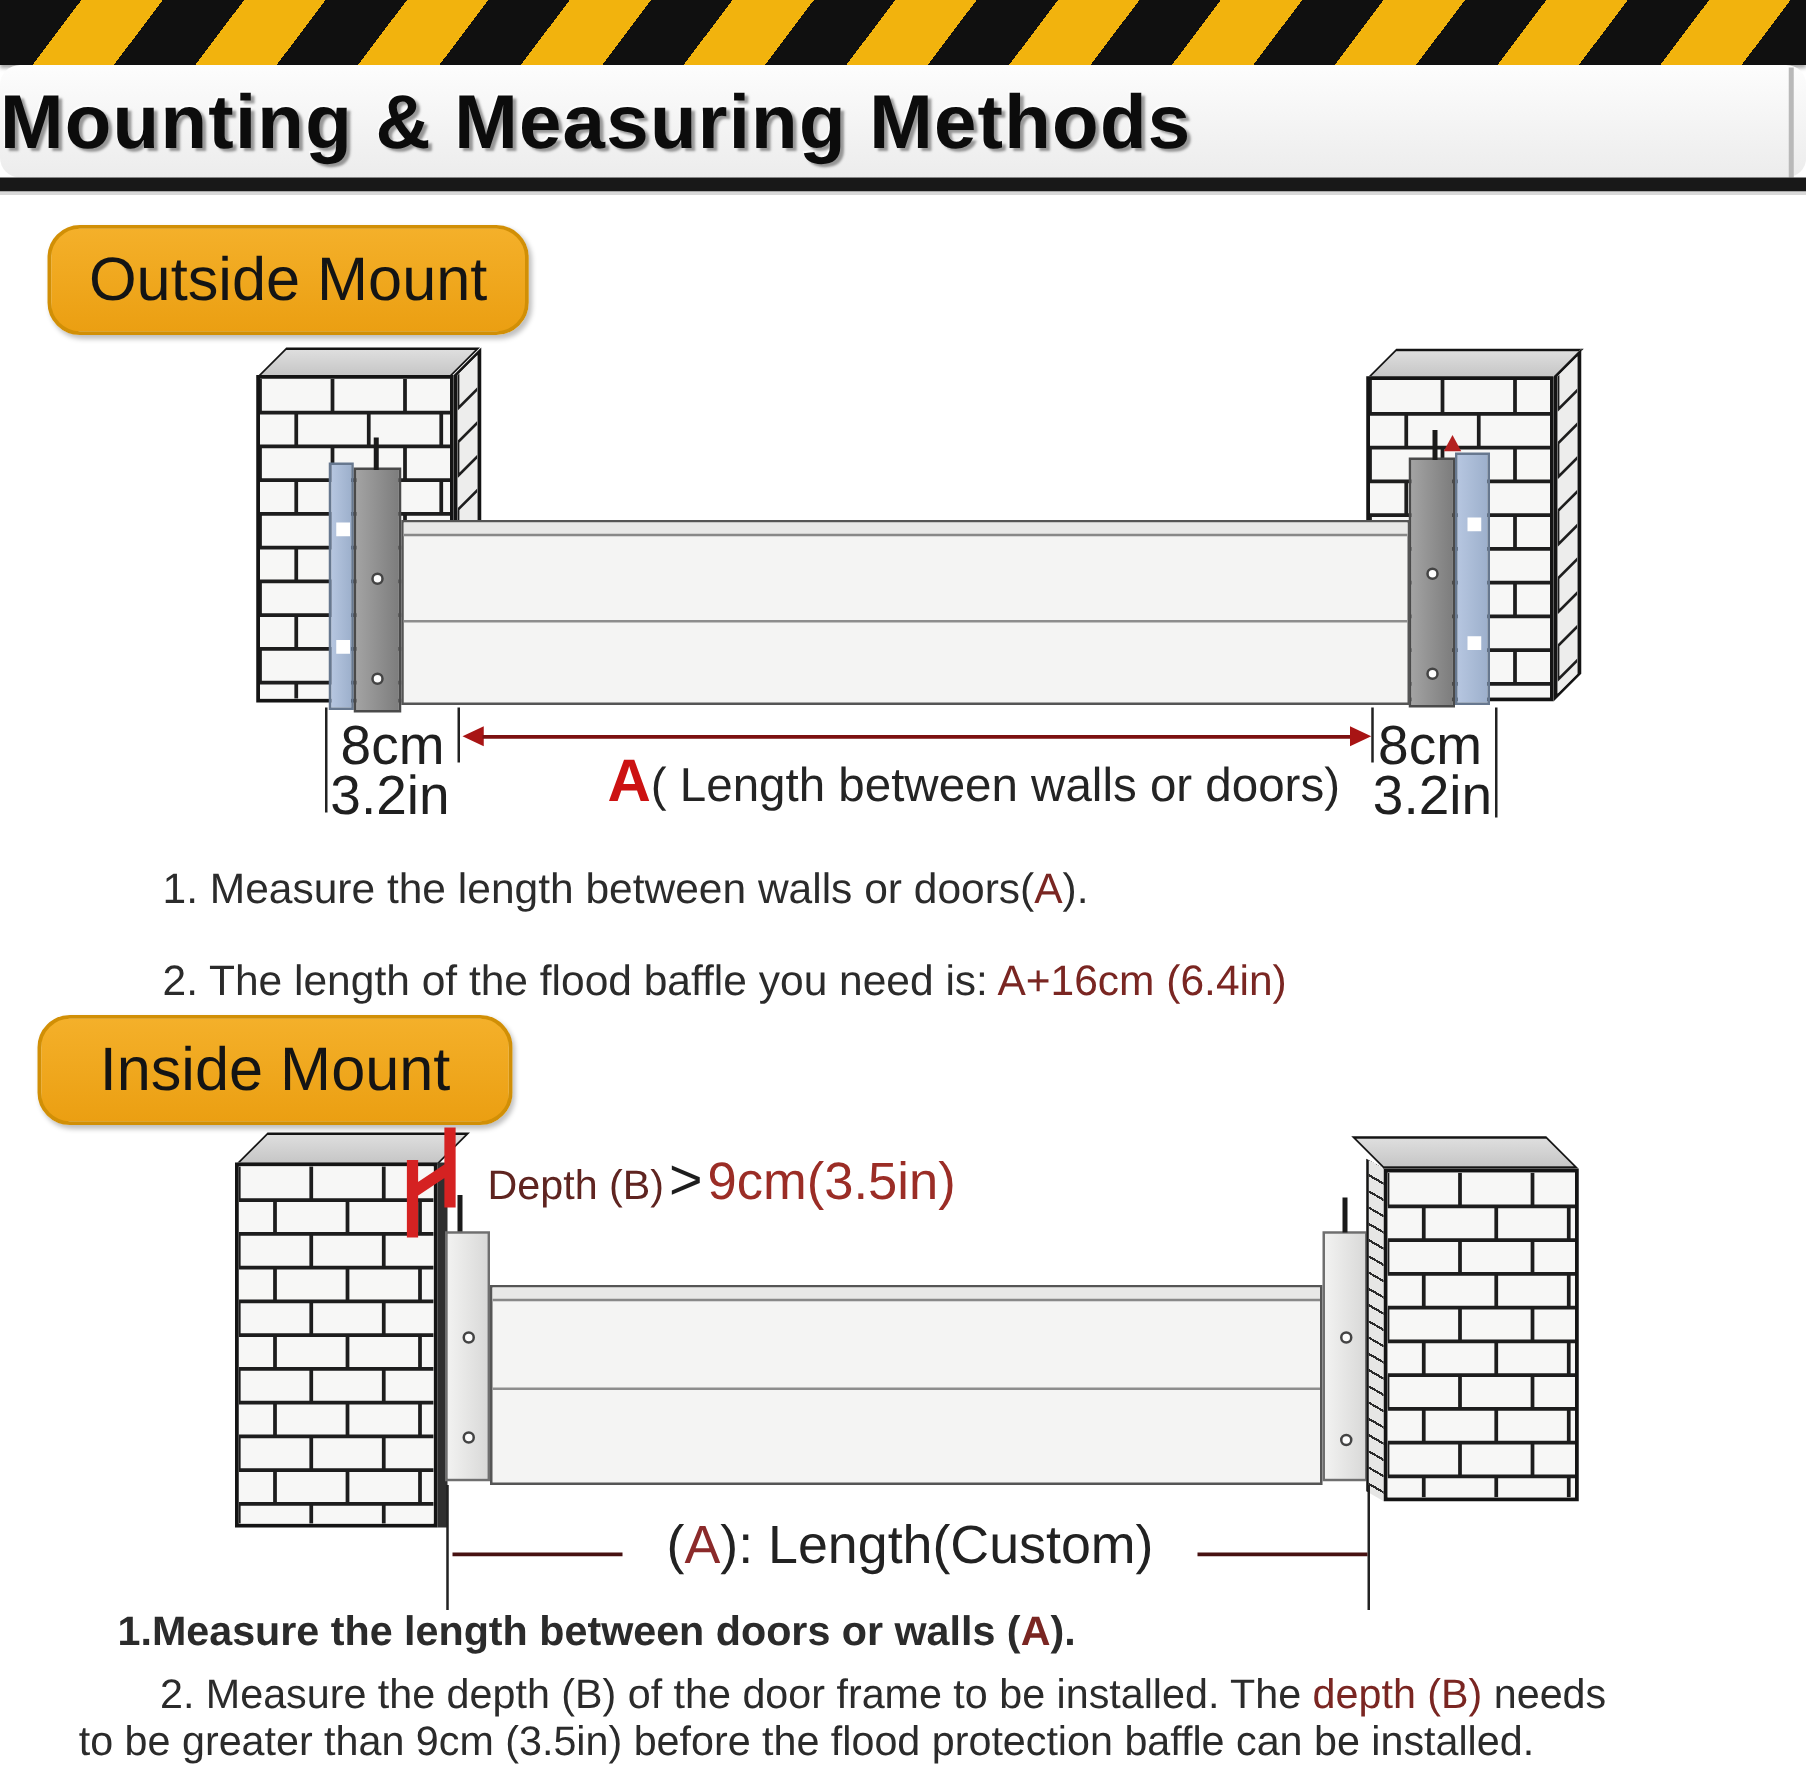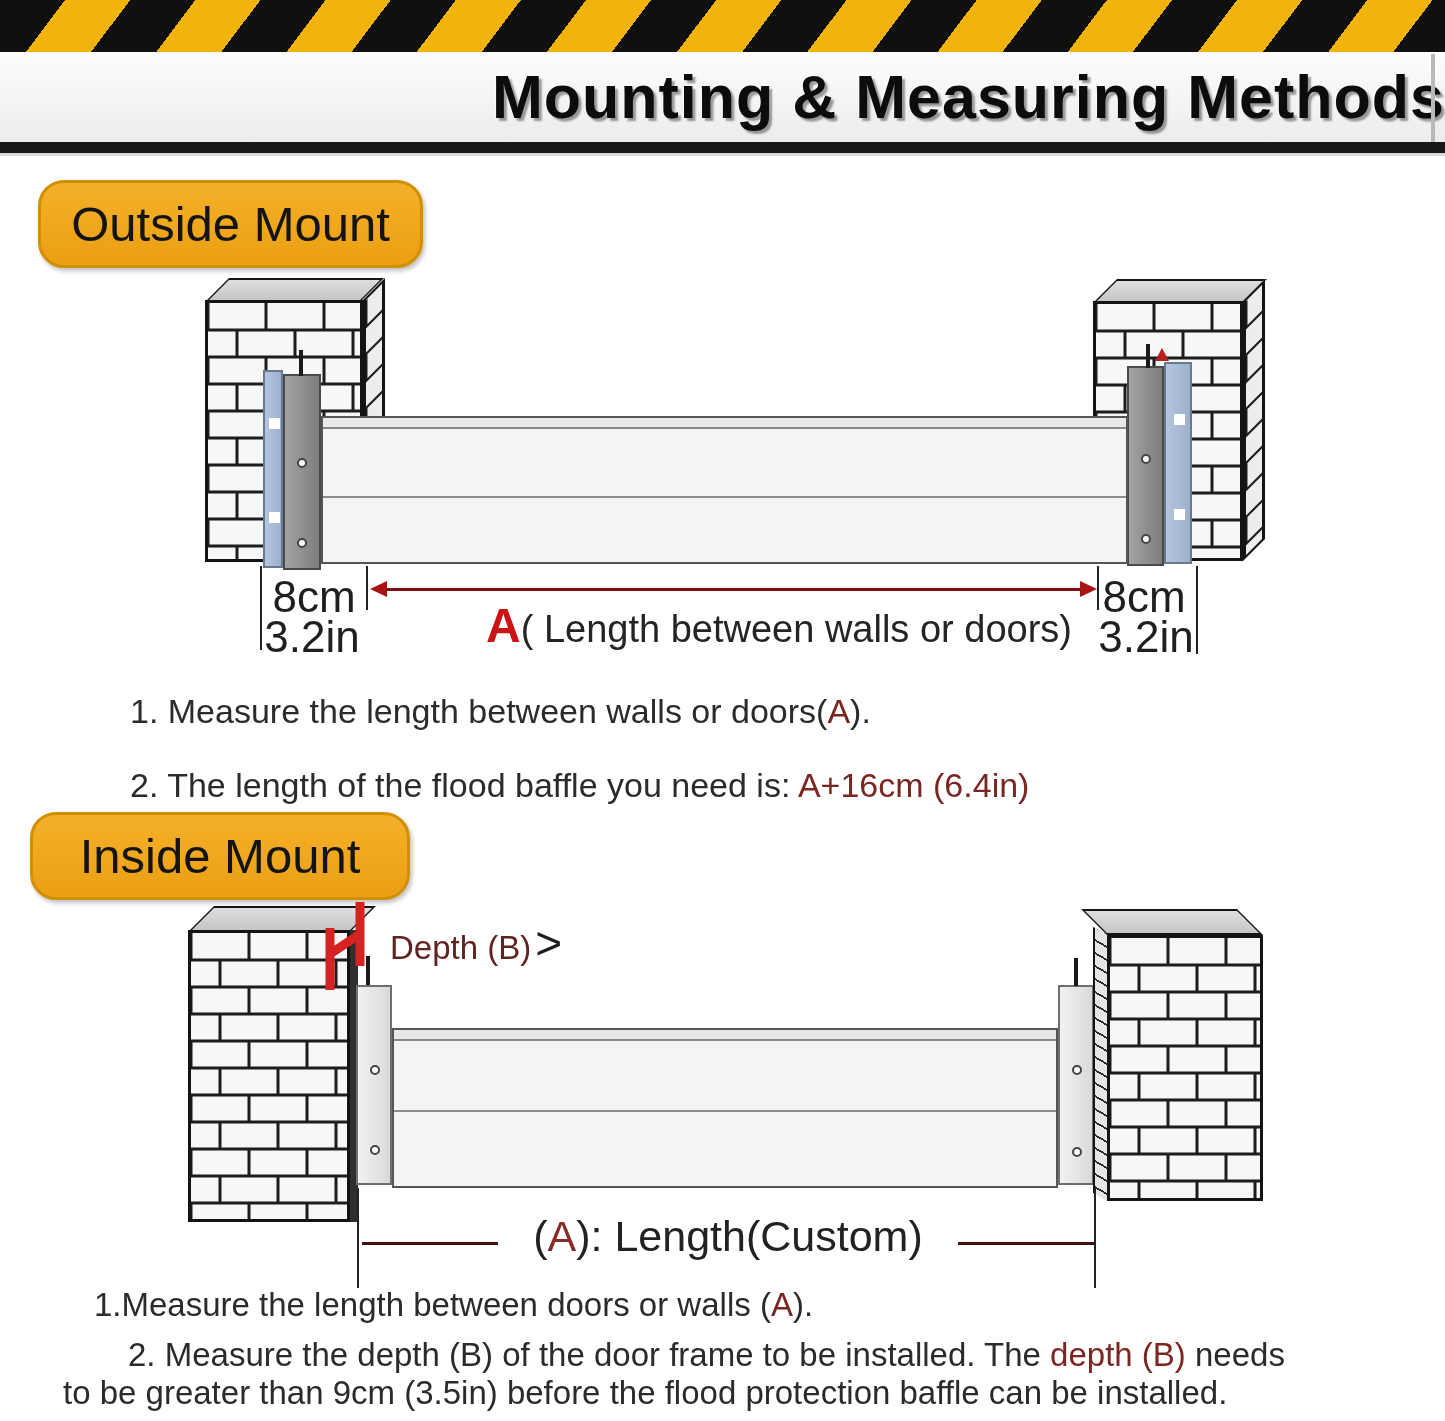--- a/index.html
+++ b/index.html
@@ -10,21 +10,21 @@
   .abs{position:absolute;}
   
   .hazard{
     left:0;top:0;width:1445px;height:52px;
     background:repeating-linear-gradient(127deg,#101010 0 52px,#f2b30d 52px 104px);
     box-shadow:0 2px 3px rgba(0,0,0,.35);
   }
   .titleband{
     left:0;top:52px;width:1445px;height:90px;
     background:linear-gradient(#fdfdfd,#ececec);
-    display:flex;align-items:center;justify-content:flex-end;
+    display:flex;align-items:center;justify-content:flex-start;border-radius:16px;
   }
   .title{
     font-size:61px;font-weight:700;letter-spacing:1px;color:#0c0c0c;
     text-shadow:3px 3px 2px rgba(0,0,0,.38), -1px -1px 0 rgba(255,255,255,.7);
     white-space:nowrap;
   }
   .titleedge{left:1431px;top:54px;width:4px;height:88px;background:#b9b9b9;}
   .blackbar{left:0;top:142px;width:1445px;height:11px;background:#181818;box-shadow:0 3px 0 #d8d8d8;}
   
   .badge{
@@ -175,20 +175,21 @@
     </svg></div>
 <div class="abs innerdark" style="left:350px;top:930px;width:8px;height:292px;"></div>
 <svg class="abs" style="left:316px;top:892px;" width="64" height="104" viewBox="0 0 64 104">
   <path d="M14 98 L14 36 M44 74 L44 10 M14 62 L44 42" stroke="#d52222" stroke-width="9" fill="none"></path>
 </svg>
 <div class="bolt" style="left:366px;top:956px;height:30px;"></div>
 
 <div class="abs depthlbl" style="left:390px;top:916px;">
   <span class="d1">Depth (B) </span>
   <span class="d2">&gt;</span>
+  <span class="d3">9cm(3.5in)</span>
 </div>
 
 <div class="abs railin" style="left:356px;top:985px;width:36px;height:200px;">
   <div class="screw" style="left:12px;top:78px;"></div>
   <div class="screw" style="left:12px;top:158px;"></div>
 </div>
 <div class="abs railin" style="left:1058px;top:985px;width:36px;height:200px;">
   <div class="screw" style="left:12px;top:78px;"></div>
   <div class="screw" style="left:12px;top:160px;"></div>
 </div>
@@ -207,19 +208,19 @@
     </svg></div>
 
 <div class="tick" style="left:357px;top:1188px;height:100px;"></div>
 <div class="tick" style="left:1094px;top:1188px;height:100px;"></div>
 <div class="dimseg" style="left:362px;top:1242px;width:136px;"></div>
 <div class="dimseg" style="left:958px;top:1242px;width:136px;"></div>
 <div class="abs custlbl" style="left:498px;top:1212px;width:460px;">
   <span>(</span><span class="ra">A</span><span>): Length(Custom)</span>
 </div>
 
-<div class="abs instr" style="left:94px;top:1286px;font-size:33px;">
+<div class="abs instr" style="left:94px;top:1286px;font-size:33px;font-weight:bold;">
   <span>1.Measure the length between doors or walls (</span><span class="redpart">A</span><span>).</span>
 </div>
 <div class="abs instr" style="left:108px;top:1336px;font-size:33px;margin-left:20px;">
   <span>2. Measure the depth (B) of the door frame to be installed. The </span><span class="redpart">depth (B)</span><span> needs</span>
 </div>
 <div class="abs instr" style="left:63px;top:1374px;font-size:33px;">to be greater than 9cm (3.5in) before the flood protection baffle can be installed.</div>
 
 </body></html>

